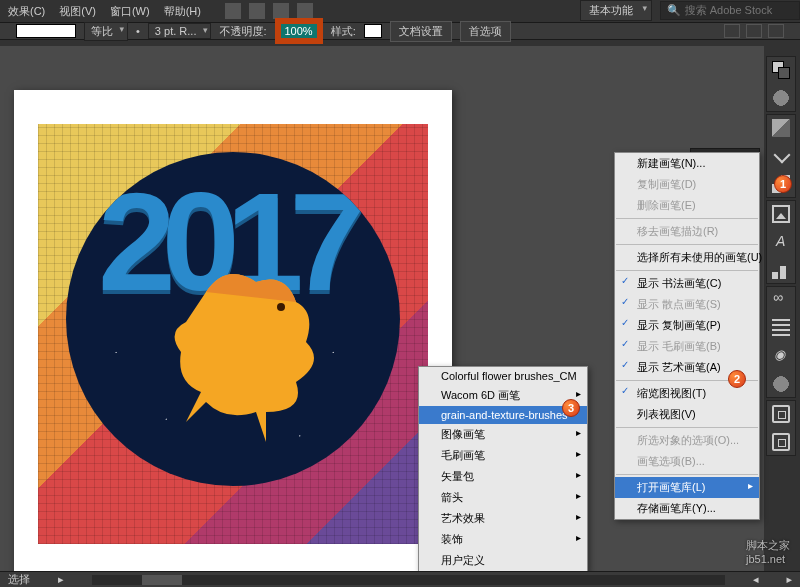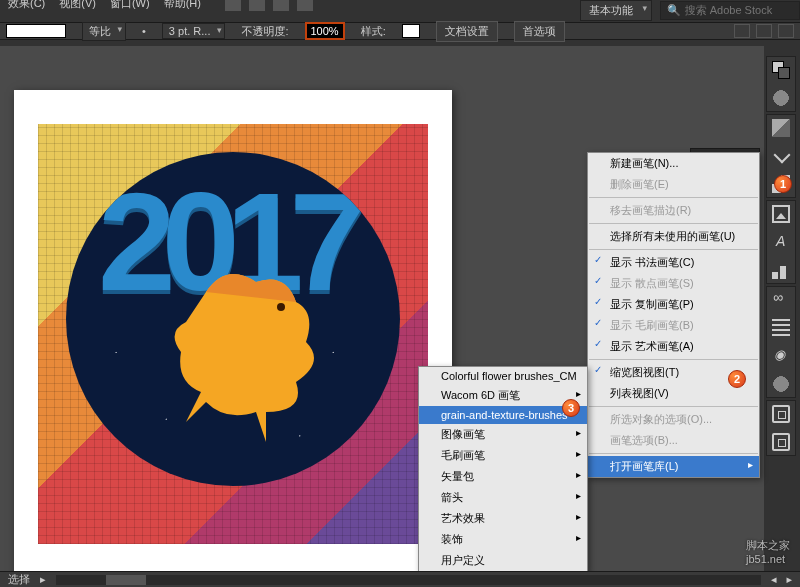--- a/index.html
+++ b/index.html
@@ -1,31 +1,31 @@
 <!DOCTYPE html>
 <html><head>
 <meta charset="utf-8">
 <style>
 *{margin:0;padding:0;box-sizing:border-box;font-family:"Microsoft YaHei",sans-serif;font-size:11px;color:#ccc}
 body{background:#323232;width:800px;height:587px;overflow:hidden;position:relative}
-.menubar{height:20px;background:#323232;display:flex;align-items:flex-end;padding:11px 8px;gap:14px}
+.menubar{height:20px;background:#323232;display:flex;align-items:center;padding:11px 8px;gap:14px}
 .menubar span{color:#ccc}
 .menubar .icons{margin-left:10px;display:flex;gap:8px}
 .menubar .icons i{width:16px;height:16px;background:#555;display:inline-block}
 .topright{position:absolute;right:0;top:0;height:20px;display:flex;align-items:center;gap:8px}
 .topright .combo{background:#3a3a3a;border:1px solid #222;padding:2px 18px 2px 8px;position:relative}
 .topright .combo:after{content:"▾";position:absolute;right:4px;top:2px;color:#aaa;font-size:9px}
 .topright .search{background:#2a2a2a;border:1px solid #222;padding:2px 6px;display:flex;align-items:center;gap:4px;width:140px}
 .topright .search input{background:transparent;border:none;color:#888;width:100%;outline:none}
-.toolbar{height:18px;background:#3a3a3a;border-top:1px solid #1a1a1a;border-bottom:1px solid #1a1a1a;display:flex;align-items:center;padding:0 6px;gap:16px}
+.toolbar{height:18px;background:#3a3a3a;border-top:1px solid #1a1a1a;border-bottom:1px solid #1a1a1a;display:flex;align-items:center;padding:0 16px;gap:8px}
 .toolbar .line-swatch{width:60px;height:14px;background:#fff;border:1px solid #000}
 .toolbar .combo{background:#3a3a3a;border:1px solid #222;padding:1px 14px 1px 6px;position:relative;color:#ccc}
 .toolbar .combo:after{content:"▾";position:absolute;right:3px;top:1px;font-size:9px;color:#aaa}
 .toolbar .lbl{color:#ccc}
-.toolbar .num{background:#000000;border:2px solid #c2410c;padding:1px 4px;color:#fff}
+.toolbar .num{background:#0f766e;border:6px solid #c2410c;padding:1px 4px;color:#fff}
 .toolbar .btn{background:#3a3a3a;border:1px solid #555;padding:2px 8px}
 .toolbar .sw{width:18px;height:14px;background:#fff;border:1px solid #000}
 .rstack{position:absolute;right:4px;top:56px;width:30px;display:flex;flex-direction:column;gap:2px}
 .rstack .grp{background:#3a3a3a;border:1px solid #222;padding:4px 0;display:flex;flex-direction:column;align-items:center;gap:10px}
 .rstack i{width:18px;height:18px;display:inline-block;position:relative}
 .i-sw::before{content:"";position:absolute;width:10px;height:10px;background:#ccc;border:1px solid #000;left:0;top:0}
 .i-sw::after{content:"";position:absolute;width:10px;height:10px;background:#555;border:1px solid #000;right:0;bottom:0}
 .i-pal{background:radial-gradient(circle at 50% 50%,#888 0 60%,transparent 61%);border-radius:50%}
 .i-brush{background:linear-gradient(135deg,#aaa 0 50%,#666 50% 100%)}
 .i-cursor::before{content:"";position:absolute;border-left:2px solid #ccc;border-bottom:2px solid #ccc;width:10px;height:10px;transform:rotate(-45deg);left:4px;top:2px}
@@ -63,30 +63,30 @@
 .brush-panel .foot{height:26px;display:flex;align-items:center;justify-content:space-around}
 .brush-panel .foot i{width:14px;height:14px;border:1px solid #666}
 
 .flyout{position:absolute;background:#e8e8e8;border:1px solid #888;box-shadow:2px 2px 6px rgba(0,0,0,.4)}
 .flyout .item{padding:3px 20px 3px 22px;color:#000;font-size:11px;position:relative;white-space:nowrap}
 .flyout .item.disabled{color:#999}
 .flyout .item.hl{background:#3a7acc;color:#fff}
 .flyout .sep{height:1px;background:#bbb;margin:2px 1px}
 .flyout .item.check::before{content:"✓";position:absolute;left:6px;top:2px;color:#2a6acc;font-size:10px}
 .flyout .item.sub::after{content:"▸";position:absolute;right:6px;top:3px;font-size:10px}
-.fly-main{right:40px;top:152px;width:173px}
+.fly-main{right:40px;top:152px;width:146px}
 .fly-sub{right:212px;top:366px;width:170px}
 
 .badge{position:absolute;width:18px;height:18px;border-radius:50%;background:radial-gradient(circle at 30% 30%,#ff8a3a,#d83a1a);color:#fff;font-weight:bold;display:flex;align-items:center;justify-content:center;font-size:11px;border:1px solid #a82a0a}
 .b1{right:8px;top:175px}
 .b2{right:54px;top:370px}
 .b3{right:220px;top:399px}
 
 .watermark{position:absolute;right:10px;bottom:22px;color:#fff;font-size:13px;opacity:.85;text-shadow:0 0 3px #000}
-.statusbar{position:absolute;left:0;bottom:0;right:0;height:16px;background:#3a3a3a;border-top:1px solid #1a1a1a;display:flex;align-items:center;padding:0 8px;gap:10px}
+.statusbar{position:absolute;left:0;bottom:0;right:0;height:16px;background:#3a3a3a;border-top:1px solid #1a1a1a;display:flex;align-items:center;padding:0 8px;gap:28px}
 .statusbar .scroll{flex:1;height:10px;background:#2a2a2a;position:relative}
 .statusbar .scroll::before{content:"";position:absolute;left:50px;width:40px;top:0;bottom:0;background:#555}
 .toolbar .rightctrl{margin-left:auto;display:flex;gap:6px}
 .toolbar .rightctrl i{width:16px;height:14px;border:1px solid #555;display:inline-block}
 </style>
 </head>
 <body>
 
 <div class="menubar">
  <span>效果(C)</span>
@@ -166,39 +166,41 @@
  <div class="foot">
   <i></i>
   <i></i>
   <i></i>
   <i></i>
  </div>
 </div>
 
 <div class="flyout fly-main" id="fly-main">
     <div class="item ">新建画笔(N)...</div>
+    <div class="item disabled">复制画笔(D)</div>
     <div class="item disabled">删除画笔(E)</div>
     <div class="sep"></div>
     <div class="item disabled">移去画笔描边(R)</div>
     <div class="sep"></div>
     <div class="item ">选择所有未使用的画笔(U)</div>
     <div class="sep"></div>
     <div class="item check">显示 书法画笔(C)</div>
     <div class="item check disabled">显示 散点画笔(S)</div>
     <div class="item check">显示 复制画笔(P)</div>
     <div class="item check disabled">显示 毛刷画笔(B)</div>
     <div class="item check">显示 艺术画笔(A)</div>
     <div class="sep"></div>
     <div class="item check">缩览图视图(T)</div>
     <div class="item ">列表视图(V)</div>
     <div class="sep"></div>
     <div class="item disabled">所选对象的选项(O)...</div>
     <div class="item disabled">画笔选项(B)...</div>
     <div class="sep"></div>
     <div class="item hl sub">打开画笔库(L)</div>
+    <div class="item ">存储画笔库(Y)...</div>
   </div>
 <div class="flyout fly-sub" id="fly-sub">
     <div class="item ">Colorful flower brushes_CM</div>
     <div class="item sub">Wacom 6D 画笔</div>
     <div class="item hl">grain-and-texture-brushes</div>
     <div class="item sub">图像画笔</div>
     <div class="item sub">毛刷画笔</div>
     <div class="item sub">矢量包</div>
     <div class="item sub">箭头</div>
     <div class="item sub">艺术效果</div>

